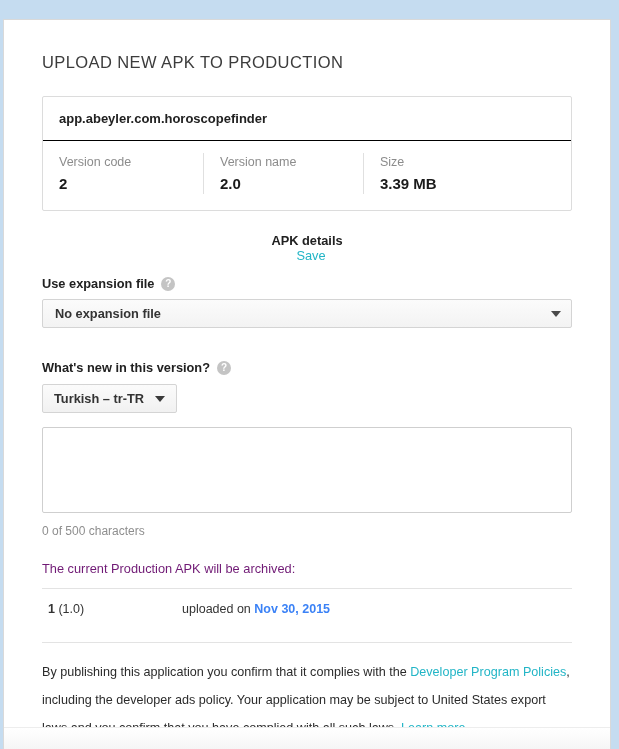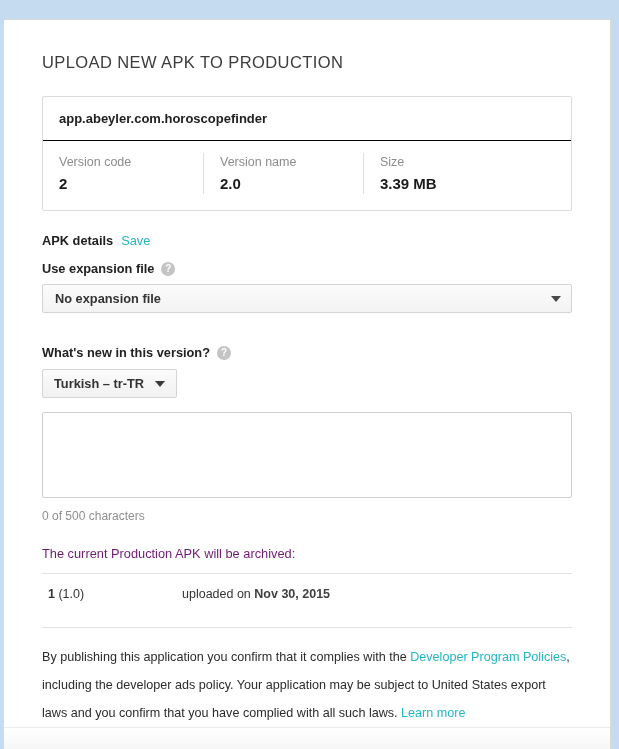--- a/index.html
+++ b/index.html
@@ -94,21 +94,21 @@
   }
 
   
   .row-label {
     font-size: 12.8px;
     font-weight: bold;
     color: #212121;
     display: flex;
     align-items: center;
   }
-  .section-apkdetails { padding-top: 22px; }
+  .section-apkdetails { padding-top: 22px; flex-direction: column; }
   .link {
     color: #22b5c6;
     text-decoration: none;
     font-weight: normal;
     cursor: pointer;
   }
   .apkdetails-link { margin-left: 8px; font-weight: normal; font-size: 12.8px; }
 
   .help-icon {
     display: inline-block;
@@ -208,21 +208,21 @@
   .archive-row {
     display: flex;
     align-items: center;
     font-size: 12.5px;
     color: #333;
     padding: 13px 0 14px 0;
   }
   .archive-ver { width: 140px; padding-left: 6px; }
   .archive-ver b { font-weight: bold; }
   .archive-uploaded { color: #333; }
-  .archive-uploaded b { font-weight: bold; color: #404040; }
+  .archive-uploaded b { font-weight: bold; color: #3b82f6; }
 
   
   .legal {
     font-size: 12.6px;
     line-height: 28px;
     color: #2b2b2b;
     padding-top: 15px;
   }
 
   

